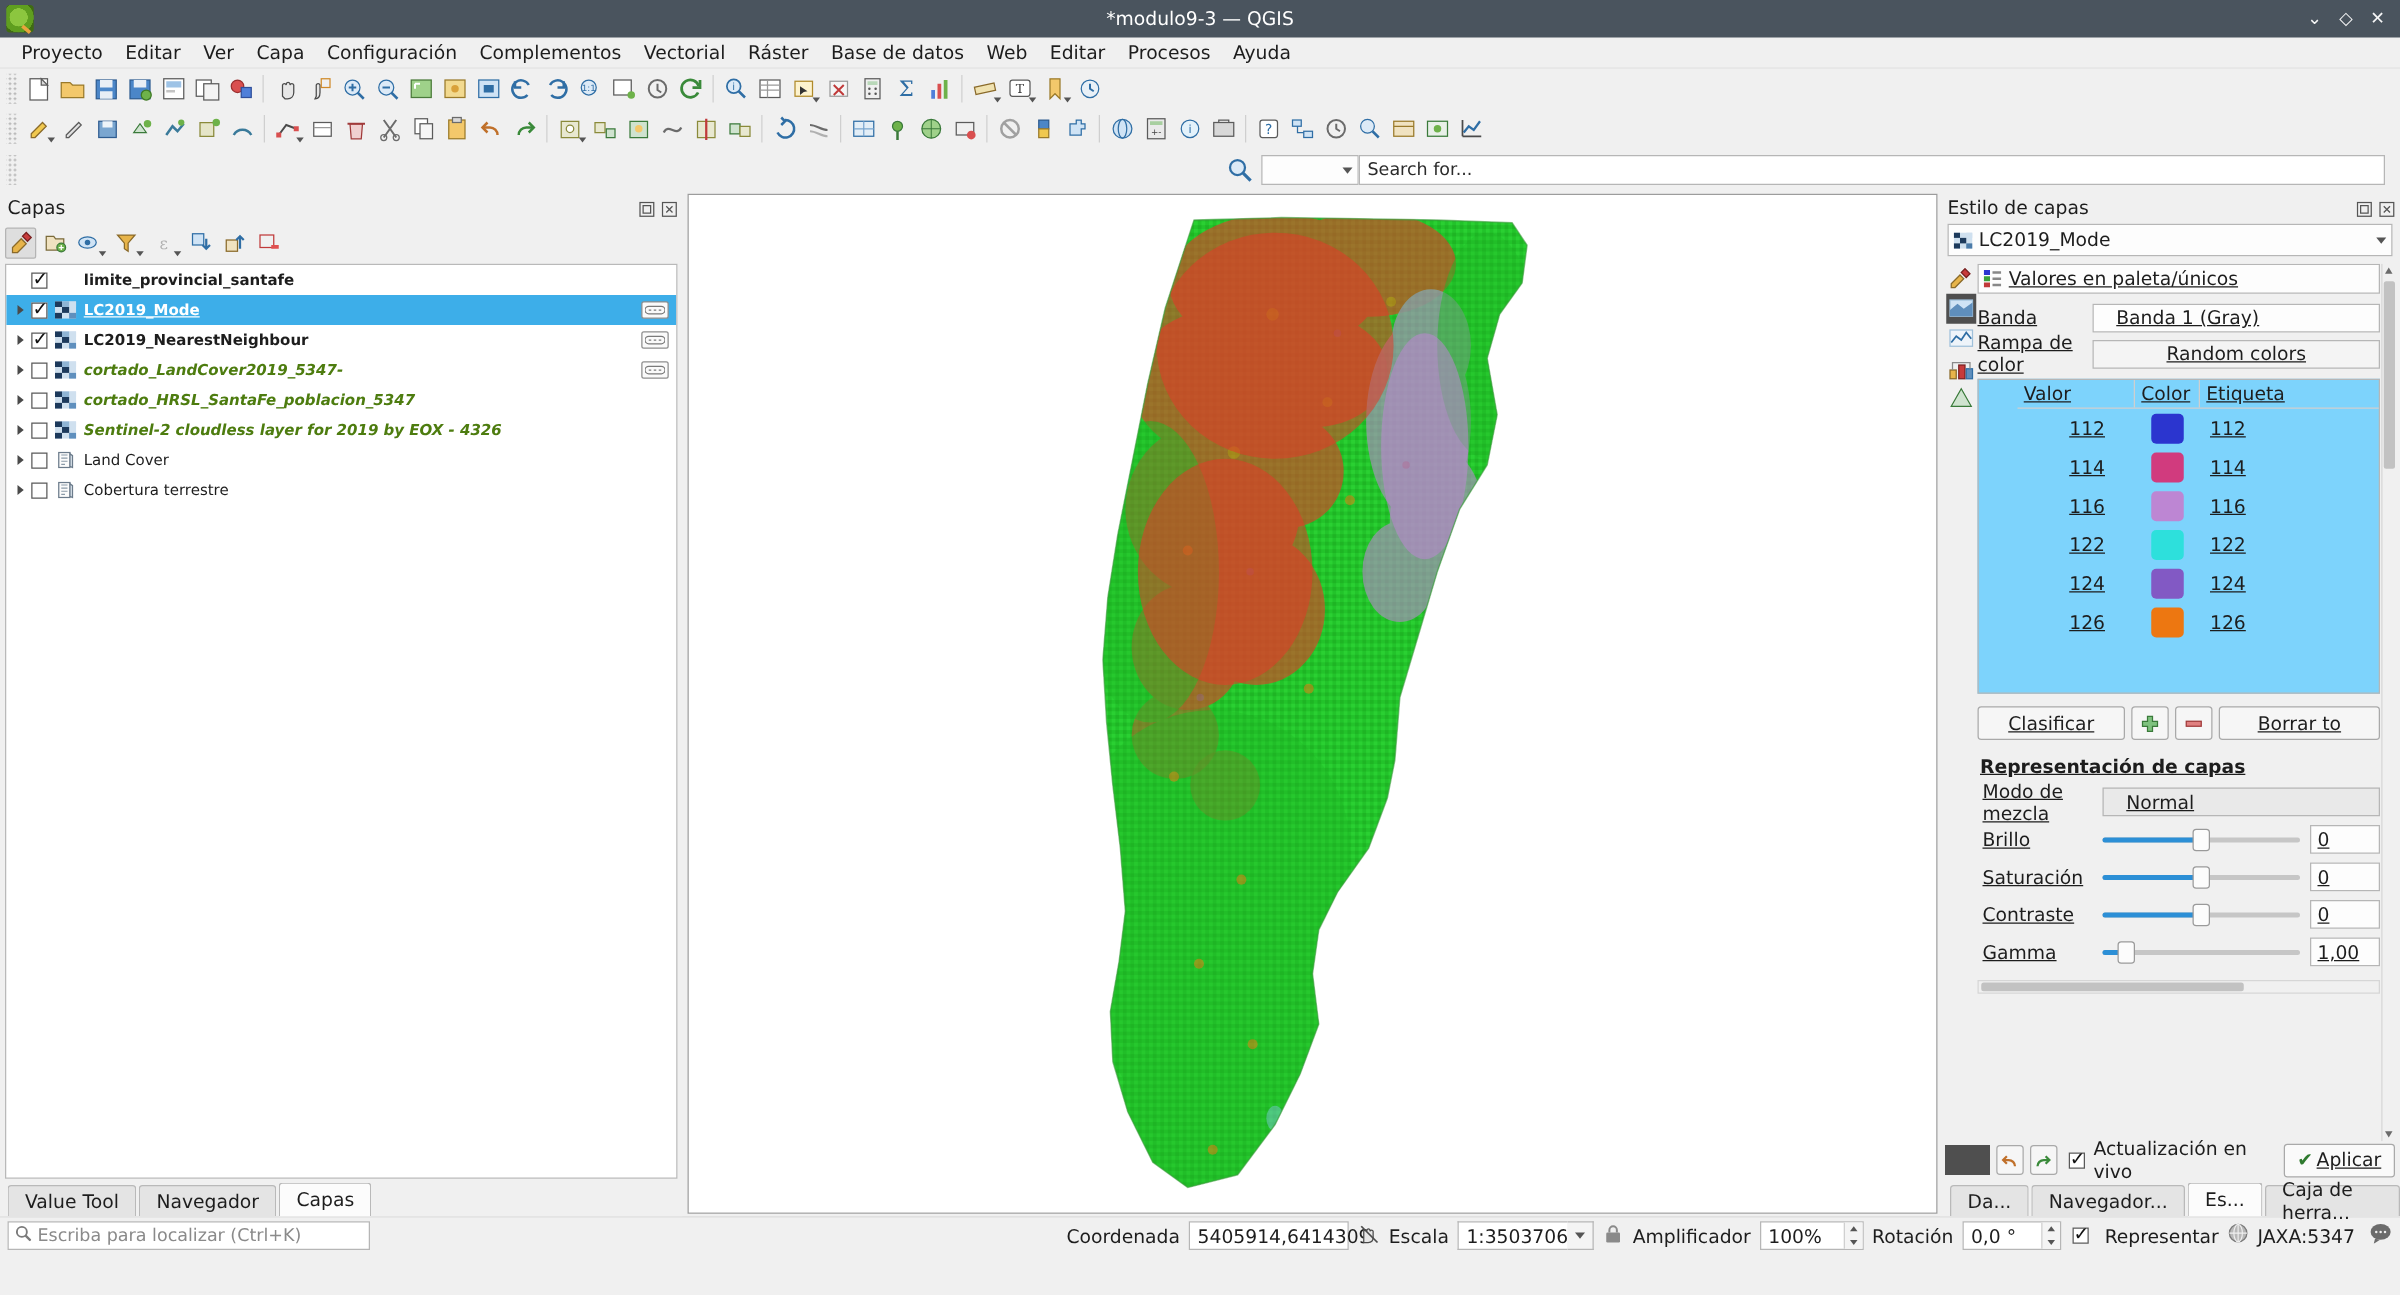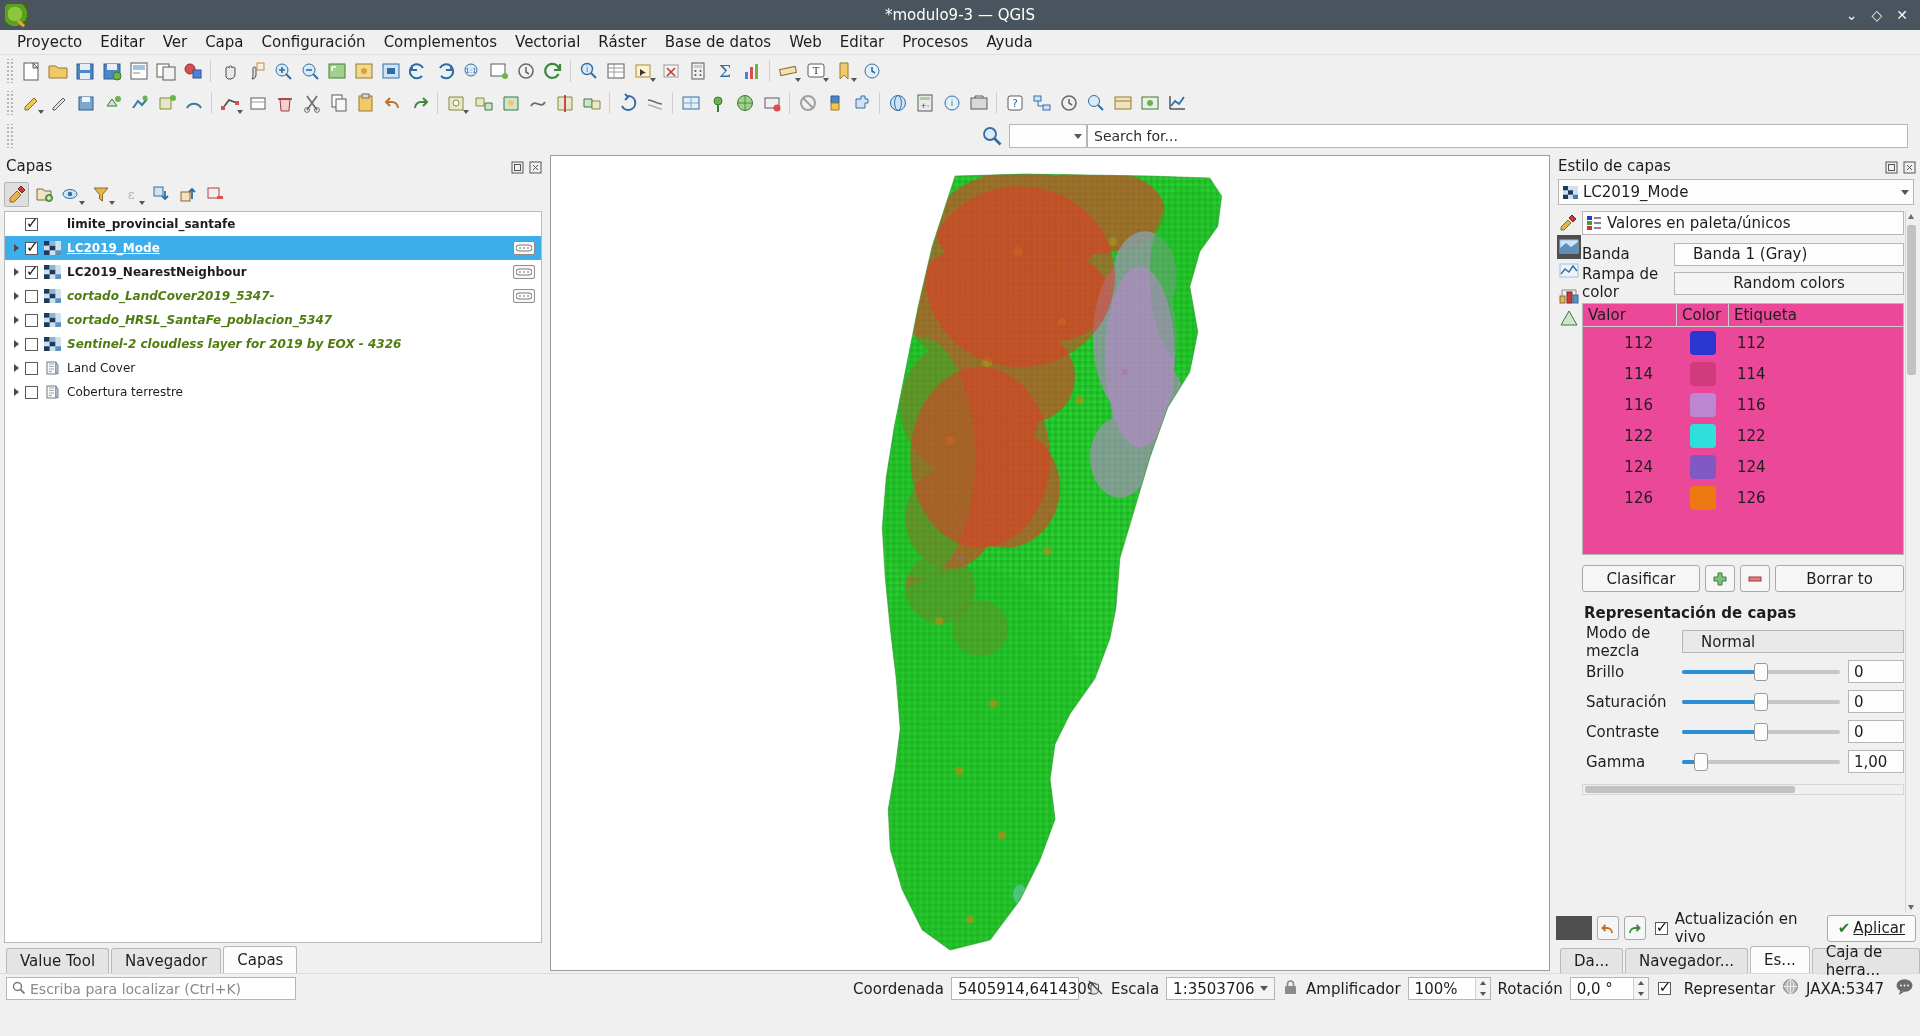--- a/index.html
+++ b/index.html
@@ -100,29 +100,29 @@
   
   #rightpanel { width: 368px; display:flex; flex-direction:column; background:#f0f0f0;}
   #style-combo { height:26px; margin:0 6px; background:#fdfdfd; border:1px solid #b6b6b6;
                  display:flex; align-items:center; padding:0 4px; font-size:15px;}
   #style-combo .ar { margin-left:auto; width:0;height:0;border-left:4px solid transparent;
                      border-right:4px solid transparent;border-top:5px solid #555;}
   #style-body { flex:1; display:flex; margin: 6px 4px 0 4px; overflow:hidden;}
   #style-iconcol { width: 26px; display:flex; flex-direction:column; align-items:center; gap:0px;}
   .sicon { width:24px;height:24px;display:flex;align-items:center;justify-content:center;}
   .sicon.on { background:#4f4f4f; }
-  #style-content { flex:1; display:flex; flex-direction:column; position:relative; padding-right:12px;}
+  #style-content { flex:1; display:flex; flex-direction:column; position:relative; padding-right:12px;text-decoration:underline;}
   .renderer-combo { height:24px; background:#fdfdfd; border:1px solid #b6b6b6; display:flex;
                     align-items:center; padding-left:4px; font-size:15px; margin-bottom:6px;}
   .frow { display:flex; align-items:center; height:26px; font-size:15px; margin-bottom:3px;}
   .flab { width: 92px; }
   .fbox { flex:1; height:23px; background:#fdfdfd; border:1px solid #b6b6b6; display:flex;
           align-items:center; padding-left:18px; font-size:15px;}
   .fbox.center { justify-content:center; padding-left:0; background:#f4f4f4;}
-  #valtable { border:1px solid #b6b6b6; background:#ec4899; height: 252px; margin-top:4px;}
+  #valtable { border:1px solid #b6b6b6; background:#7dd3fc; height: 252px; margin-top:4px;padding-left:31px;}
   #valtable .thead { display:flex; height:23px; border-bottom:1px solid #cfcfcf; font-size:15px;}
   #valtable .thead div { padding-left:5px; display:flex; align-items:center; border-right:1px solid #cfcfcf;}
   .th-val { width: 94px; } .th-col { width: 52px; } .th-lab { flex:1; border-right:none !important;}
   #valtable .trow { display:flex; height:31px; align-items:center; font-size:15px;}
   .td-val { width:94px; text-align:right; padding-right:24px;}
   .td-col { width:52px; display:flex; align-items:center; justify-content:center;}
   .swatch { width:26px;height:24px;border-radius:4px;}
   .td-lab { flex:1; padding-left:8px;}
   #btnrow { display:flex; align-items:center; gap:5px; margin-top:10px;}
   .bbtn { height:27px; background:#f6f6f6; border:1px solid #a9a9a9; border-radius:3px;

